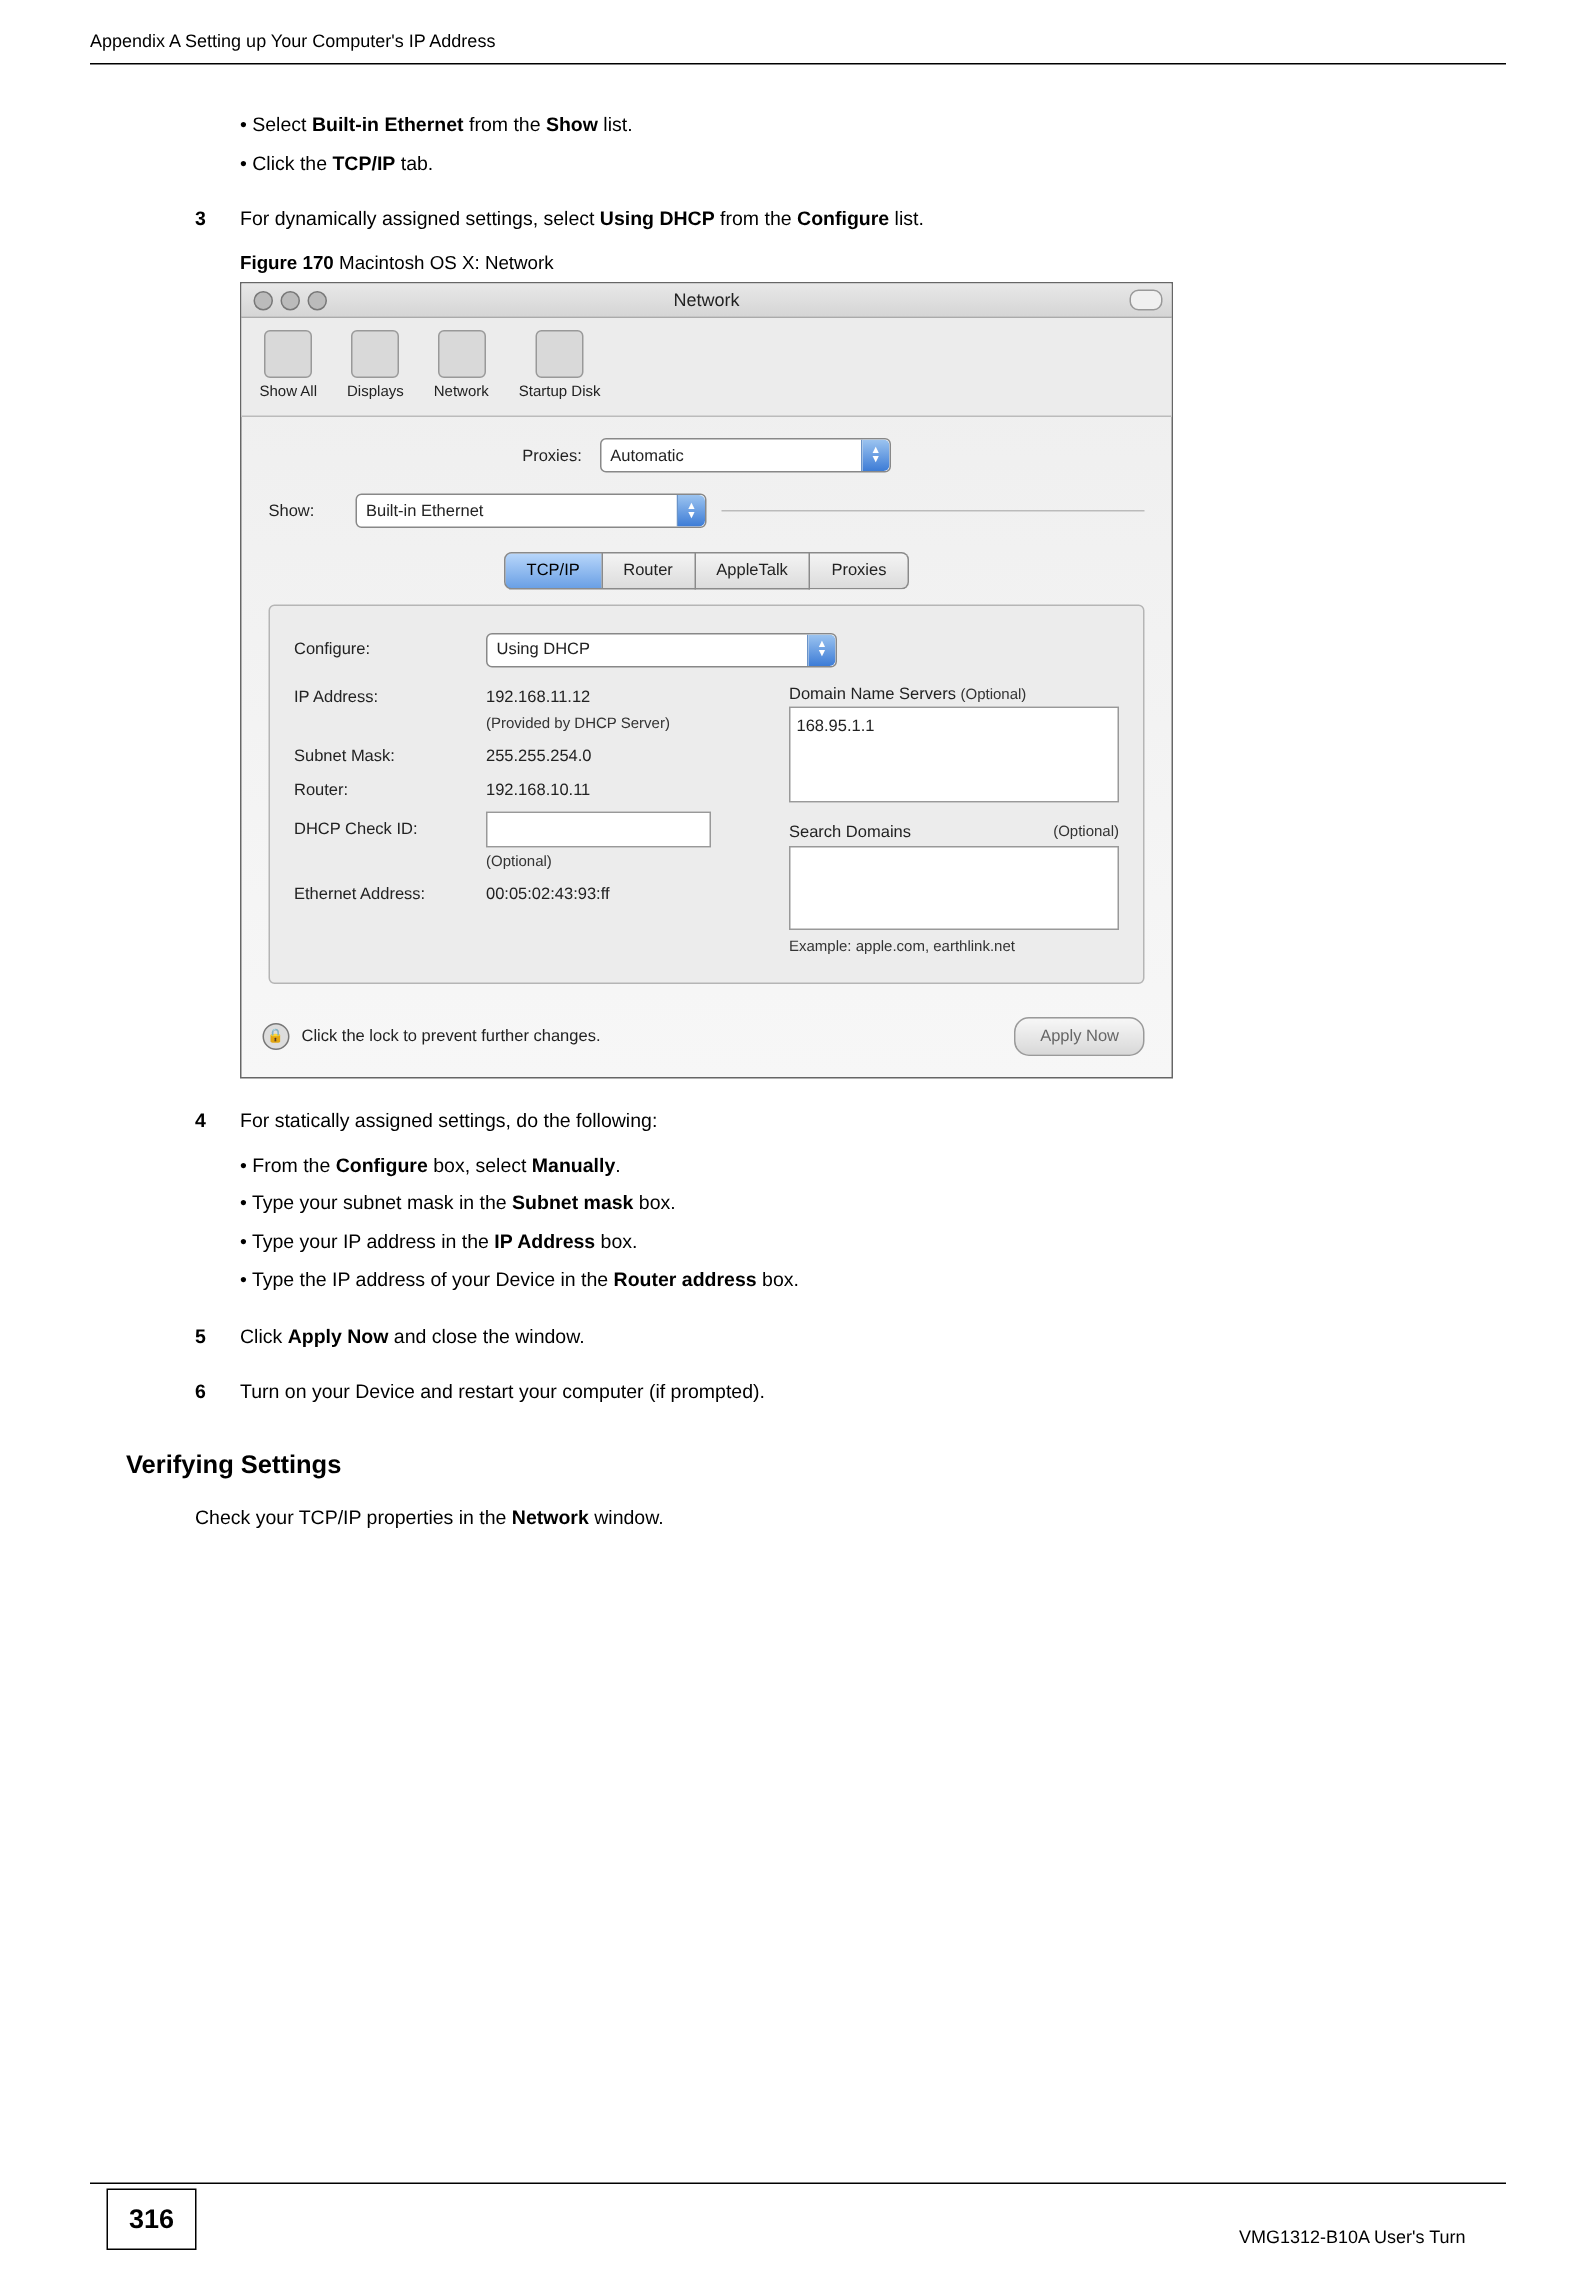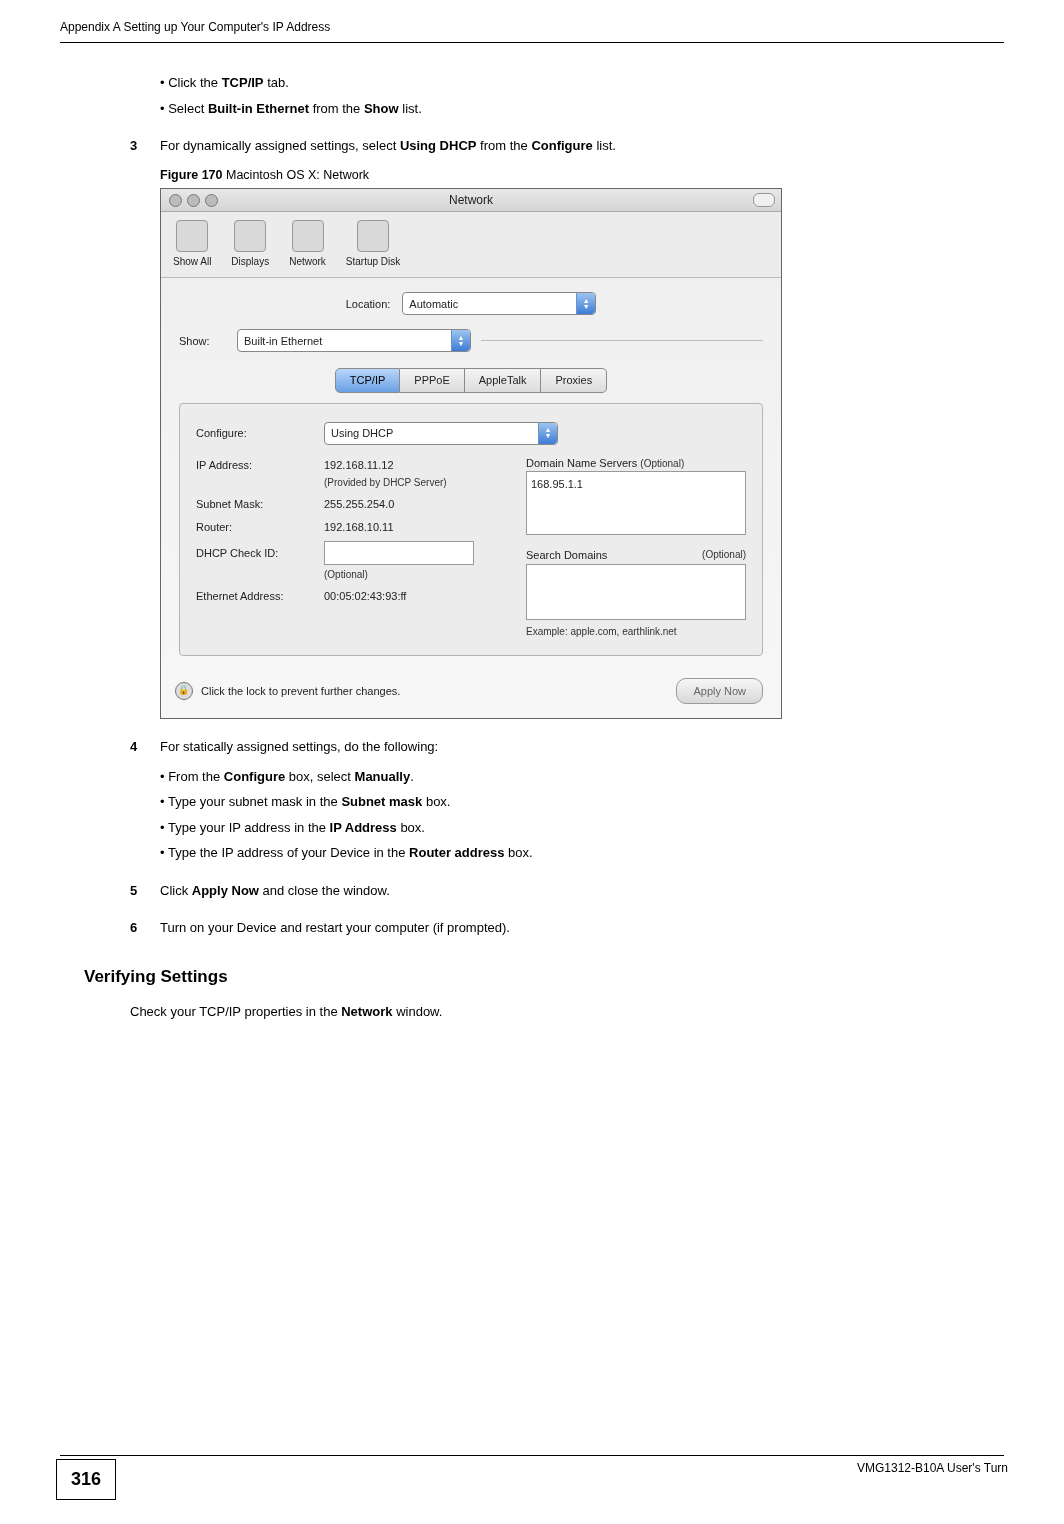--- a/index.html
+++ b/index.html
@@ -98,39 +98,39 @@
   .tbox{background:#fff;border:1px solid #999;padding:4px;font-size:11px;overflow:hidden}
   .columns{display:flex;gap:34px}
   .colL{flex:1}
   .colR{width:220px}
   .lockrow{display:flex;align-items:center;justify-content:space-between;padding:10px 18px 14px 14px}
   .lockleft{display:flex;align-items:center;gap:8px}
   .lockicon{width:16px;height:16px;border:1px solid #777;border-radius:50%;background:#ddd;display:flex;align-items:center;justify-content:center;font-size:9px}
   .aqua-btn{border:1px solid #9a9a9a;border-radius:10px;padding:4px 16px;background:linear-gradient(#f7f7f7,#d8d8d8);font-size:11px;color:#666}
   .h3{font-size:17px;font-weight:bold;margin:26px 0 10px -46px}
   .bottom-rule{border-top:1px solid #000;margin:0 60px}
-  .footer{display:flex;align-items:flex-start;padding:0 56px;position:absolute;bottom:24px;left:0;right:0}
+  .footer{display:flex;align-items:flex-end;padding:0 71px;position:absolute;bottom:24px;left:0;right:16px}
   .page-box{border:1px solid #000;padding:6px 14px;font-weight:bold;font-size:18px}
   .guide{flex:1;text-align:right;font-size:12px}
   .bold{font-weight:bold}
   .fig-norm{font-weight:normal}
   .w180{width:180px}
   .w140{width:140px}
 </style>
 </head>
 <body>
 
 <div class="running-head">Appendix A Setting up Your Computer's IP Address</div>
 <div class="rule"></div>
 
 <div class="content">
 
   <ul class="bullet-list">
+    <li><span>Select </span><span class="bold">Built-in Ethernet</span><span> from the </span><span class="bold">Show</span><span> list.</span></li>
     <li><span>Click the </span><span class="bold">TCP/IP</span><span> tab.</span></li>
-    <li><span>Select </span><span class="bold">Built-in Ethernet</span><span> from the </span><span class="bold">Show</span><span> list.</span></li>
   </ul>
 
   <div class="step">
     <div class="step-num">3</div>
     <div><span>For dynamically assigned settings, select </span><span class="bold">Using DHCP</span><span> from the </span><span class="bold">Configure</span><span> list.</span></div>
   </div>
 
   <div class="fig-caption"><span>Figure 170</span><span class="fig-norm">   Macintosh OS X: Network</span></div>
 
   <div class="screenshot">
@@ -156,39 +156,39 @@
           <div class="ticon"></div>
           <span>Network</span>
         </div>
       <div class="titem">
           <div class="ticon"></div>
           <span>Startup Disk</span>
         </div>
     </div>
 
     <div class="row-center">
-      <span>Location:</span>
+      <span>Proxies:</span>
       <div class="aqua-select w180">
           <span>Automatic</span>
           <span class="arrows">▲<br>▼</span>
         </div>
     </div>
 
     <div class="prow" style="padding:0 18px 6px">
       <span class="pl" style="width:50px">Show:</span>
       <div class="aqua-select" style="width:220px">
           <span>Built-in Ethernet</span>
           <span class="arrows">▲<br>▼</span>
         </div>
       <div style="flex:1;border-bottom:1px solid #bbb;margin-left:10px"></div>
     </div>
 
     <div class="tabs">
       <div class="tab active">TCP/IP</div>
-      <div class="tab">PPPoE</div>
+      <div class="tab">Router</div>
       <div class="tab">AppleTalk</div>
       <div class="tab">Proxies</div>
     </div>
 
     <div class="panel">
       <div class="prow">
         <span class="pl">Configure:</span>
         <div class="aqua-select" style="width:220px">
             <span>Using DHCP</span>
             <span class="arrows">▲<br>▼</span>

